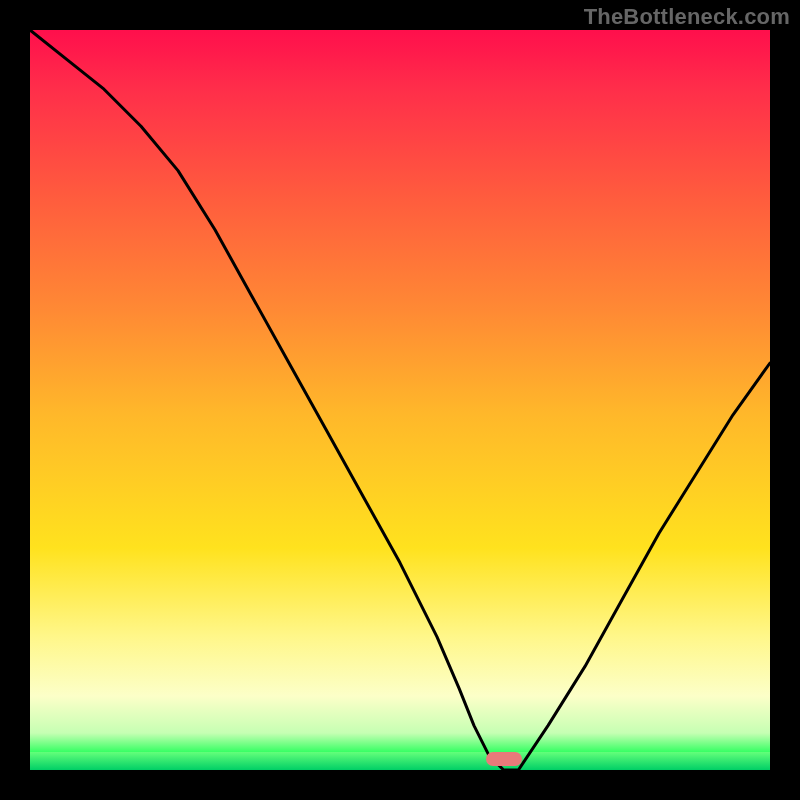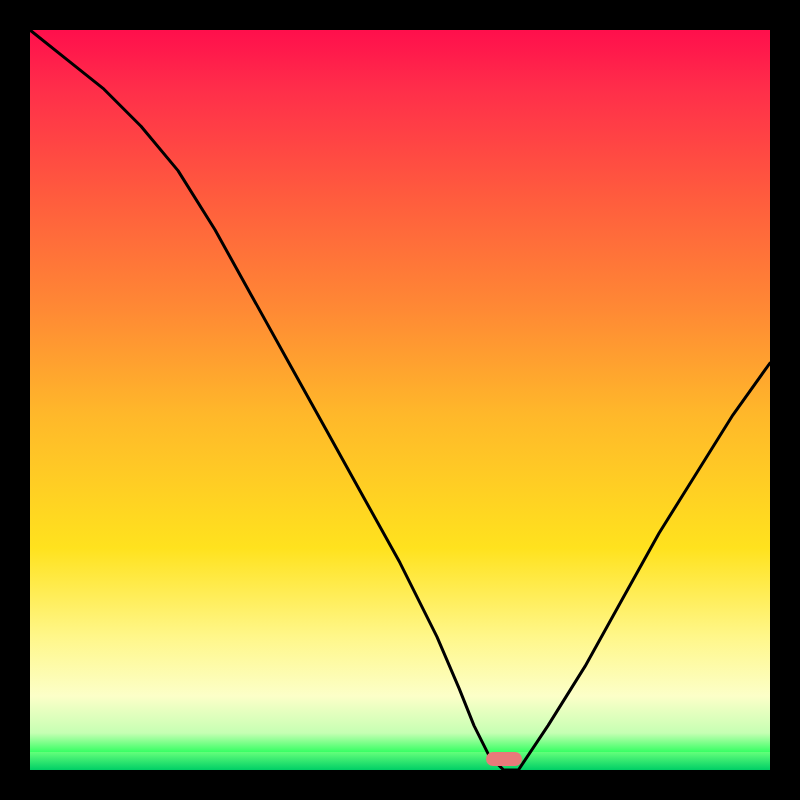--- a/index.html
+++ b/index.html
@@ -72,20 +72,21 @@
     height: 14px;
     border-radius: 7px;
     background: #e87a7a;
     
   }
 </style>
 </head>
 <body>
 
 <div class="frame">
+  <div class="watermark">TheBottleneck.com</div>
 
   <div class="plot">
     <div class="grad"></div>
     <div class="green-strip"></div>
 
     <svg class="curve" viewBox="0 0 740 740" preserveAspectRatio="none">
       <polyline id="curve-poly" fill="none" stroke="#000000" stroke-width="3" stroke-linecap="round" stroke-linejoin="round" points="0.0,0.0 37.0,29.6 74.0,59.2 111.0,96.2 148.0,140.6 185.0,199.8 222.0,266.4 259.0,333.0 296.0,399.6 333.0,466.2 370.0,532.8 407.0,606.8 429.2,658.6 444.0,695.6 458.8,725.2 473.6,740.0 488.4,740.0 518.0,695.6 555.0,636.4 592.0,569.8 629.0,503.2 666.0,444.0 703.0,384.8 740.0,333.0"></polyline>
     </svg>
 
     <div class="marker" id="marker" style="left: 455.6px; bottom: 4px; background: rgb(232, 122, 122);"></div>

